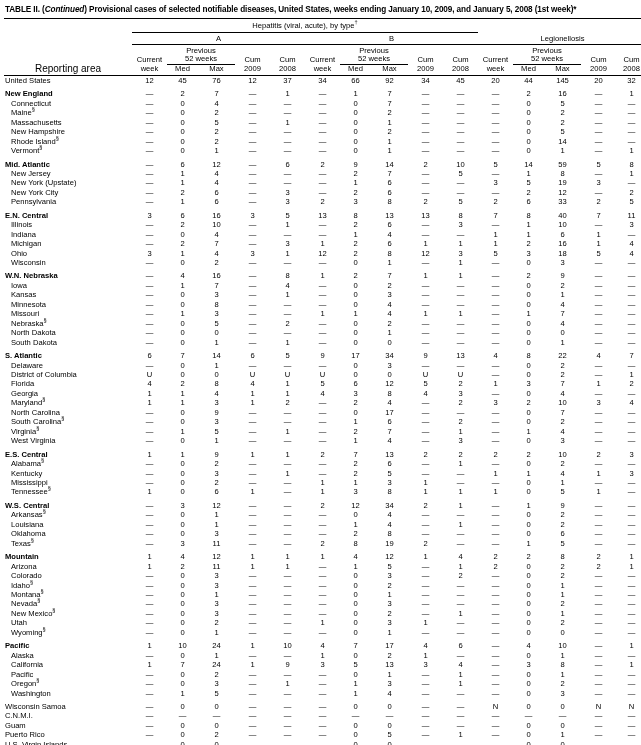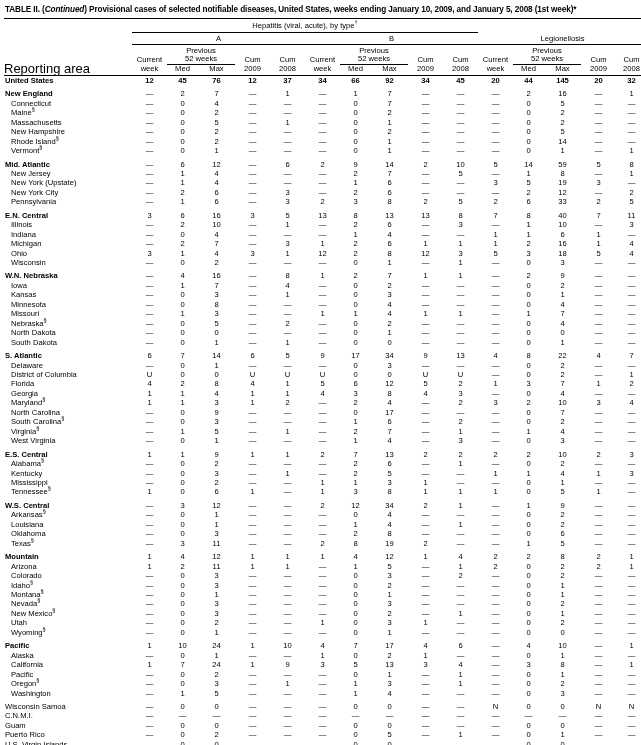--- a/index.html
+++ b/index.html
@@ -45,23 +45,23 @@
 
   
   .hdr {
     text-align: center;
     font-weight: bold;
     font-size: 7.6px;
     line-height: 8.6px;
     white-space: nowrap;
   }
   .hdr-left {
-    text-align: left;
+    text-align: center;
     font-weight: bold;
-    font-size: 13px;
+    font-size: 10px;
     line-height: 8.6px;
     padding-left: 1px;
   }
   .rule-top    { border-top: 1.6px solid #000; }
   .rule-med    { border-bottom: 1.1px solid #000; }
 
   .spanline {
     border-bottom: 0.8px solid #000;
   }
   .h-pad { height: 2px; }
@@ -78,21 +78,21 @@
     padding-left: 1px;
   }
   tr.group td.area {
     font-weight: bold;
     padding-left: 1px;
   }
   tr.state td.area {
     padding-left: 7px;
   }
   tr.total td {
-    font-weight: bold;
+    font-weight: normal;
   }
   tr.gap td { height: 4px; line-height: 4px; font-size: 0; }
 
   sup.fn {
     font-size: 5.6px;
     vertical-align: super;
     line-height: 0;
   }
 </style>
 </head>

